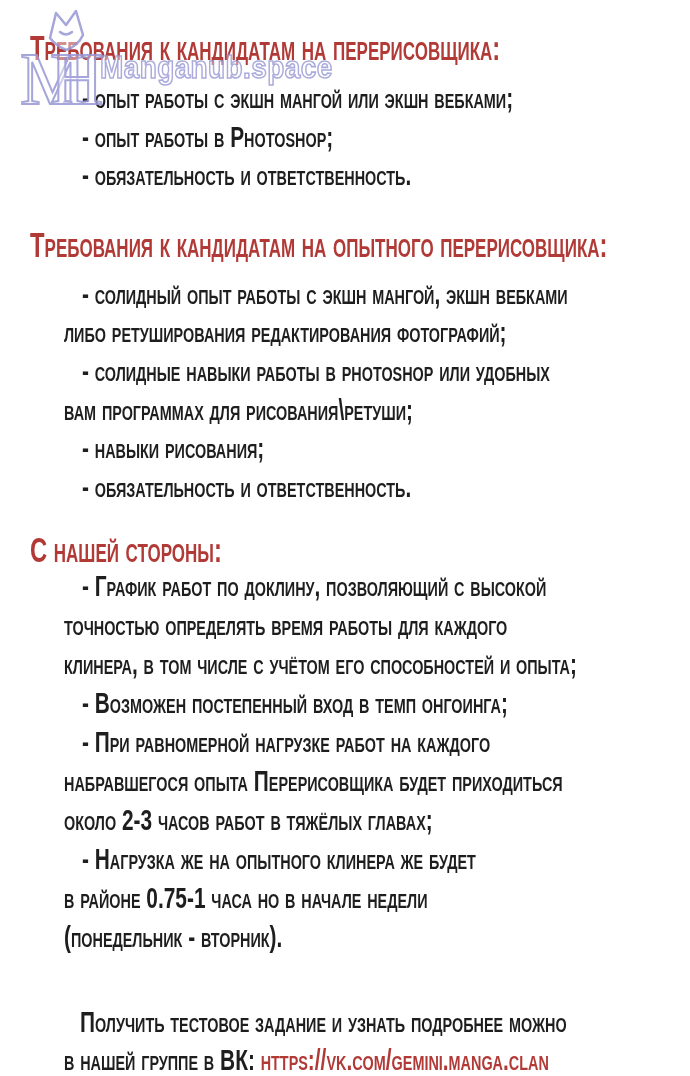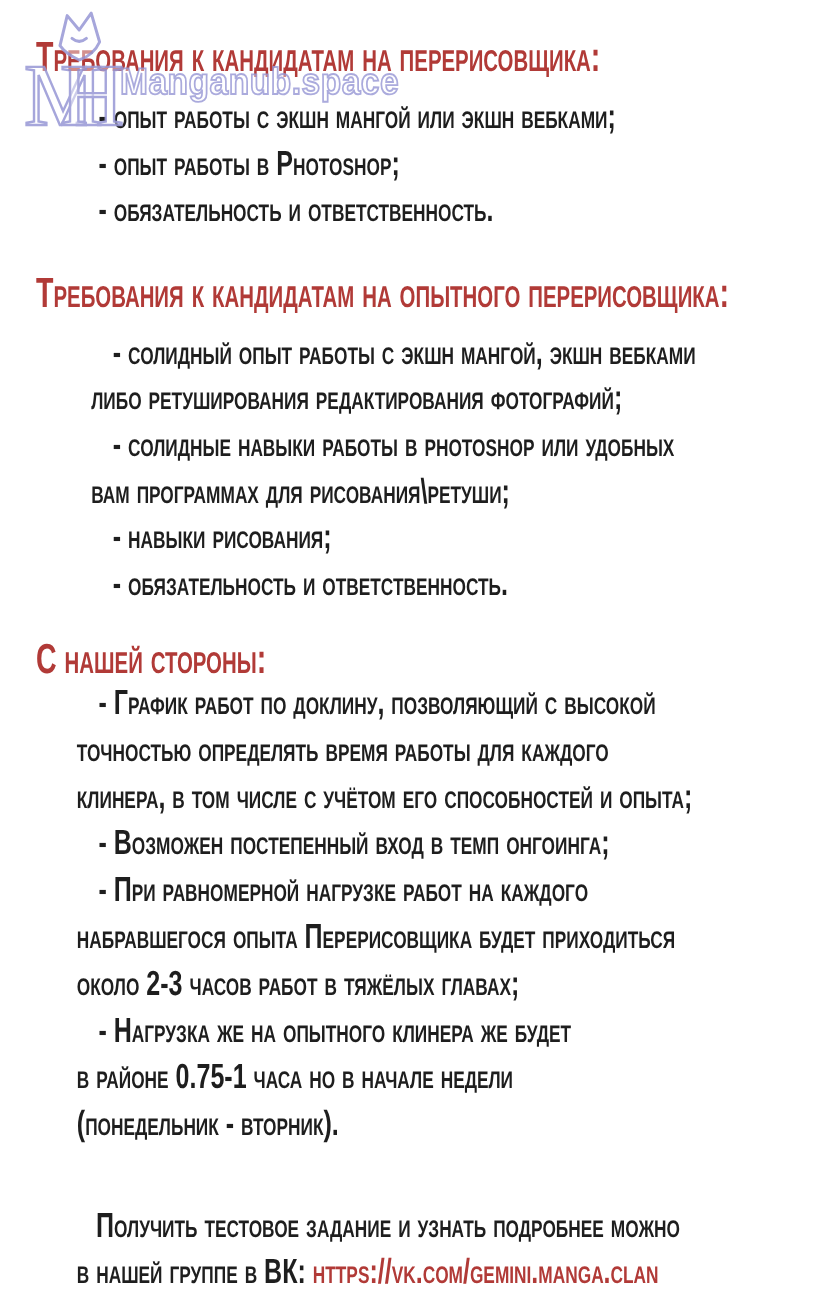--- a/index.html
+++ b/index.html
@@ -39,21 +39,21 @@
     white-space: nowrap;
     transform: scaleX(0.72);
     transform-origin: 0 50%;
   }
   .bullet { margin-left: 82px; }
   .cont   { margin-left: 64px; }
 
   .s1-lines { margin-top: 8px; }
   .h1 { margin-top: 25px; }
   .h2 { margin-top: 27px; }
-  .s2-lines { margin-top: 7px; padding-left: 12px; }
+  .s2-lines { margin-top: 7px; }
   .h3 { margin-top: 21px; }
   .s3-lines { margin-top: -6px; }
   .s3-lines .line { line-height: 39px; height: 39px; }
 
   
   .footer { margin-top: 46px; }
   .footer .line { line-height: 38px; height: 38px; }
   .f1 { margin-left: 80px; }
   .f2 { margin-left: 64px; }
   .url { color: #b13a37; }

